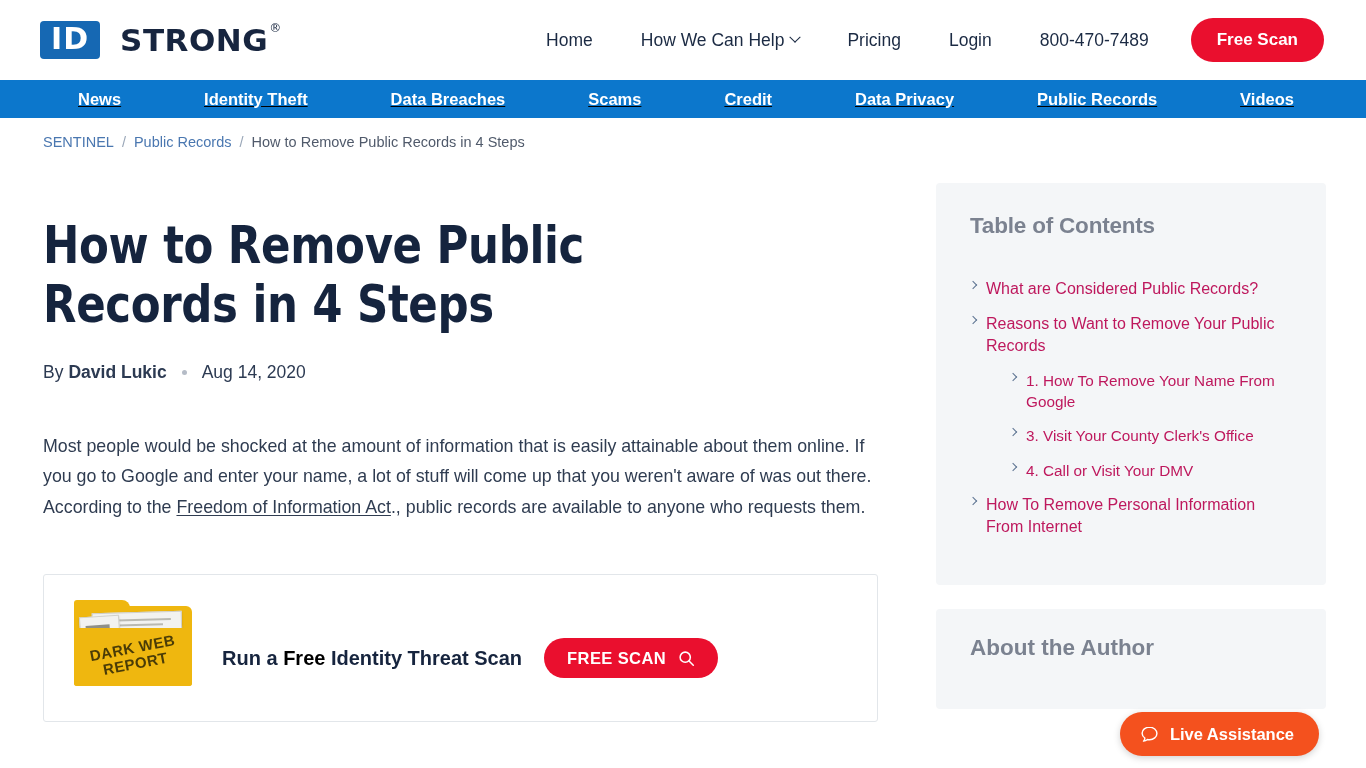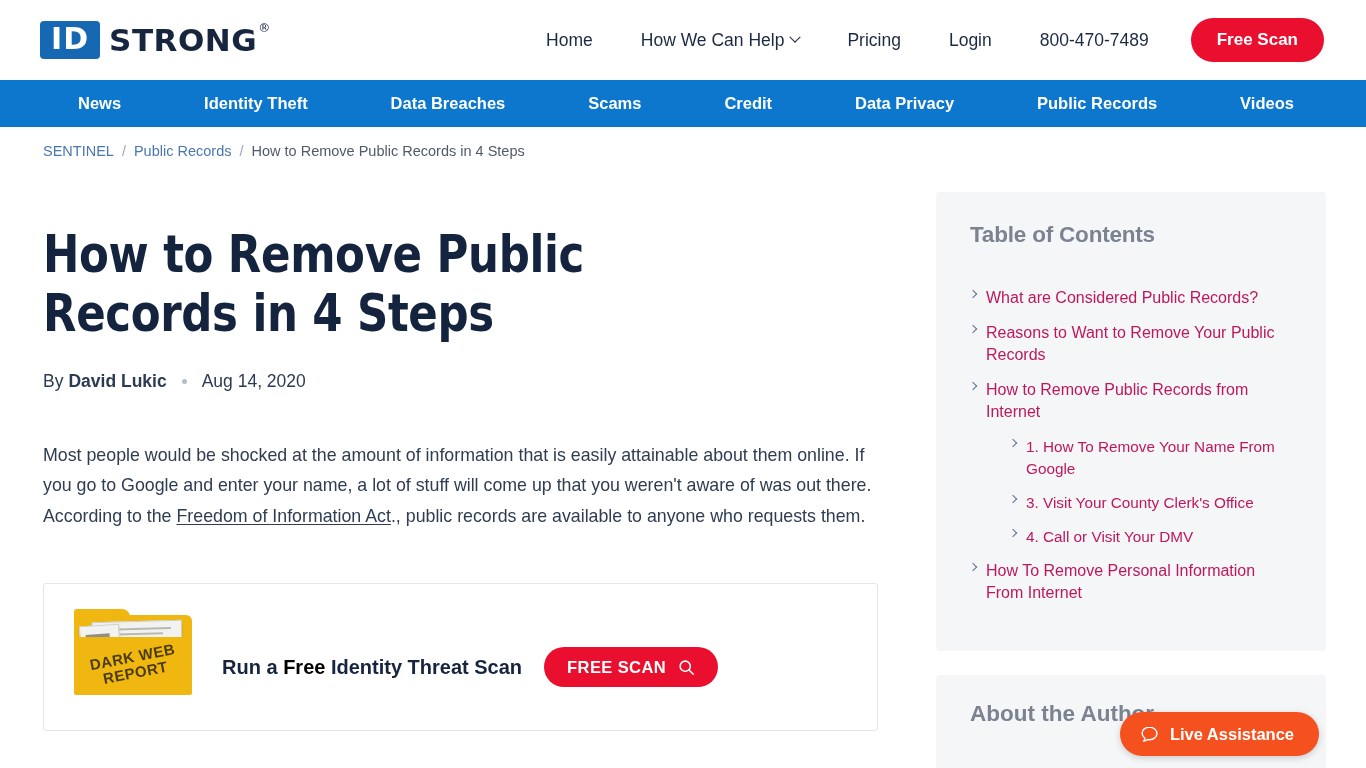--- a/index.html
+++ b/index.html
@@ -14,21 +14,21 @@
 
   
   .header {
     height: 80px;
     display: flex;
     align-items: center;
     padding: 0 42px 0 40px;
     background: #ffffff;
     position: relative;
   }
-  .logo { display: flex; align-items: center; gap: 9px; cursor: pointer; justify-content: center; }
+  .logo { display: flex; align-items: center; gap: 20px; cursor: pointer; justify-content: center; }
   .logo-badge {
     background: #1668b3;
     color: #ffffff;
     font-weight: bold;
     font-size: 30px;
     letter-spacing: 1px;
     padding: 3px 11px 5px 11px;
     border-radius: 4px;
     line-height: 1;
     font-family: "DejaVu Sans", sans-serif;
@@ -86,25 +86,26 @@
     padding: 12px 26px !important;
     margin-left: 18px;
     border: none;
     cursor: pointer;
     font-family: "Liberation Sans", sans-serif;
   }
 
   
   .blue-nav {
     background: #0c77cc;
-    height: 47px;
+    height: 38px;
     display: flex;
     align-items: center;
     justify-content: space-between;
     padding: 0 72px 0 78px;
+    text-decoration: underline;
   }
   .blue-nav a {
     color: #ffffff;
     font-weight: bold;
     font-size: 16.5px;
     text-decoration: none;
     white-space: nowrap;
     cursor: pointer;
   }
 
@@ -447,24 +448,20 @@
       <div class="toc-title">Table of Contents</div>
       <ul class="toc-list">
         <li class="toc-item">
           <i class="chev"></i>
           <span>What are Considered Public Records?</span>
         </li>
         <li class="toc-item">
           <i class="chev"></i>
           <span>Reasons to Want to Remove Your Public Records</span>
         </li>
-        <li class="toc-item">
-          <i class="chev"></i>
-          <span>How to Remove Public Records from Internet</span>
-        </li>
         <li class="toc-item sub">
           <i class="chev"></i>
           <span>1. How To Remove Your Name From Google</span>
         </li>
         <li class="toc-item sub">
           <i class="chev"></i>
           <span>3. Visit Your County Clerk's Office</span>
         </li>
         <li class="toc-item sub">
           <i class="chev"></i>

